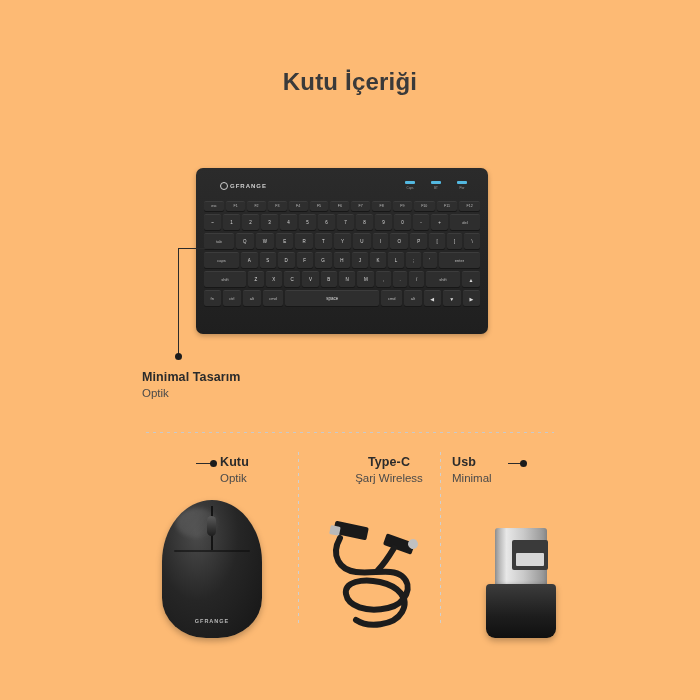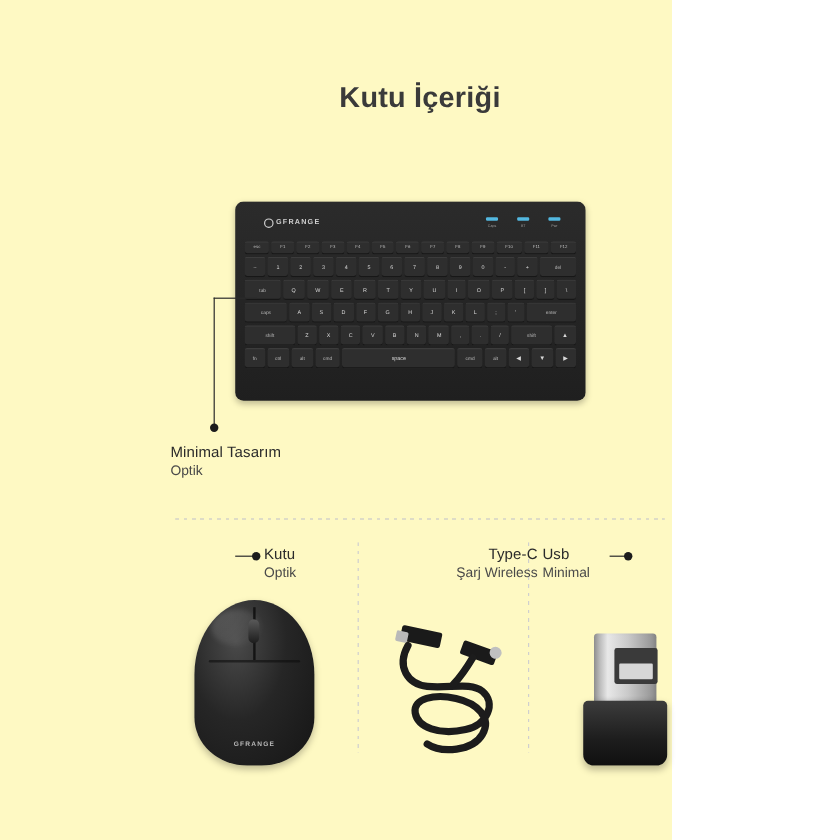--- a/index.html
+++ b/index.html
@@ -8,23 +8,23 @@
   }
   body {
     width: 700px;
     height: 700px;
     background: #ffffff;
     font-family: "Liberation Sans", sans-serif;
     overflow: hidden;
   }
   .page {
     position: relative;
-    width: 560px;
+    width: 700px;
     height: 700px;
-    background: #fef9c3;
+    background: #fdba74;
   }
 
   
   .title {
     position: absolute;
     top: 68px;
     left: 0;
     width: 700px;
     text-align: center;
     font-size: 24px;
@@ -152,21 +152,21 @@
     left: -3px; top: 105px;
     width: 7px; height: 7px;
     border-radius: 50%;
     background: #1c1c1c;
   }
   .label-block {
     position: absolute;
   }
   .label-title {
     font-size: 12.5px;
-    font-weight: 400;
+    font-weight: 700;
     color: #2b2b2b;
     letter-spacing: 0.1px;
   }
   .label-sub {
     font-size: 11.5px;
     font-weight: 400;
     color: #4a4a4a;
     margin-top: 3px;
   }
   .callout-kb .label-block {
@@ -269,21 +269,21 @@
     position: absolute;
     left: 14px; top: 8px;
     width: 42px; height: 30px;
     background: linear-gradient(135deg, rgba(255,255,255,.16), rgba(255,255,255,0));
     border-radius: 50%;
     filter: blur(2px);
   }
 
   
   .item-cable { left: 330px; top: 455px; width: 160px; }
-  .item-cable .label-block { left: 0; top: 0; text-align: right; width: 118px; }
+  .item-cable .label-block { left: 0; top: 0; text-align: center; width: 118px; }
 
   .cable-wrap {
     position: absolute;
     left: 322px;
     top: 508px;
     width: 120px;
     height: 130px;
   }
 
   

